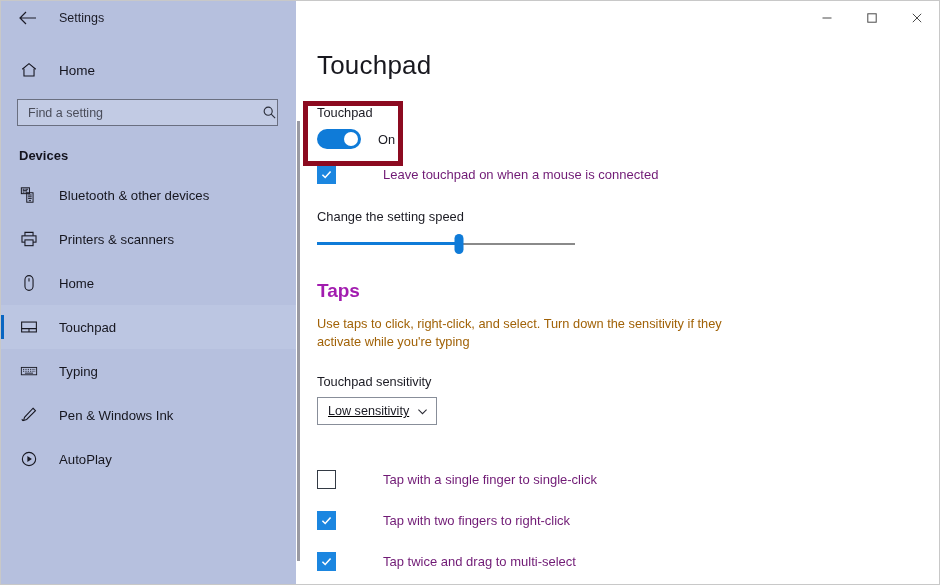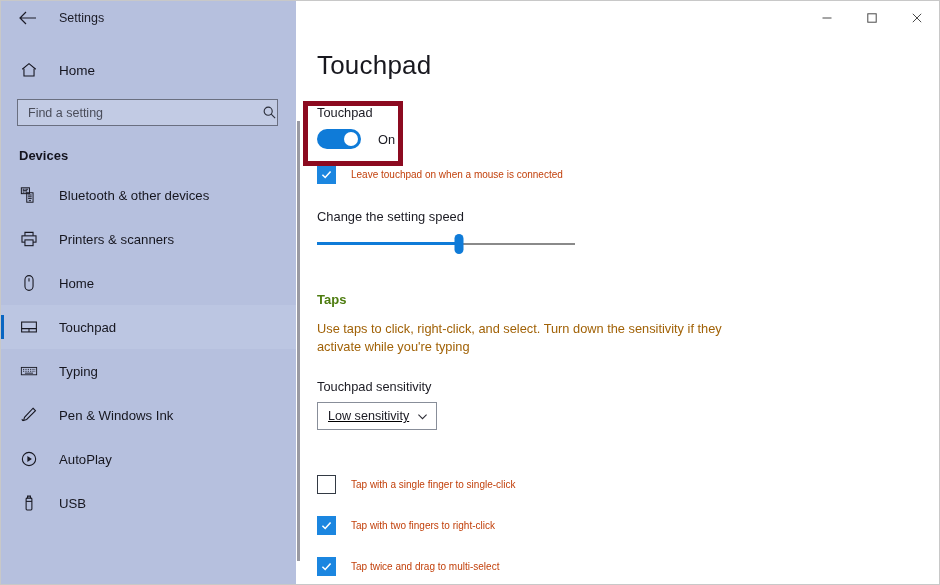--- a/index.html
+++ b/index.html
@@ -195,21 +195,21 @@
     border: 1px solid #333a44;
     background: #ffffff;
     display: flex; align-items: center; justify-content: center;
   }
   .cbox.checked {
     background: #1b86e0;
     border-color: #1b86e0;
   }
   .cbox.checked svg { display: block; }
   .cbox:not(.checked) svg { display: none; }
-  .cb-label { font-size: 10px; color: #c2410c; }
+  .cb-label { font-size: 13px; color: #701a75; margin-left: 32px; }
 
   .slider-label {
     margin-top: 25px;
     font-size: 12.9px;
     color: #1b1b23;
   }
   .slider {
     position: relative;
     width: 258px;
     height: 22px;
@@ -231,23 +231,23 @@
   .slider .thumb {
     position: absolute;
     top: 1px;
     width: 9px; height: 20px;
     border-radius: 5px;
     background: #0f7bd8;
     transform: translateX(-4.5px);
   }
 
   .section-title {
-    margin-top: 37px;
-    font-size: 13px;
-    color: #4d7c0f;
+    margin-top: 25px;
+    font-size: 19px;
+    color: #a21caf;
   }
   .section-desc {
     margin-top: 13px;
     font-size: 12.8px;
     color: #a16207;
     line-height: 1.42;
     max-width: 412px;
   }
 
   .field-label {
@@ -408,30 +408,20 @@
       <div class="nav-item">
         <span class="nav-icon">
           <svg width="18" height="18" viewBox="0 0 20 20" fill="none" stroke="currentColor" stroke-width="1.2">
             <circle cx="10" cy="10" r="7.4"></circle>
             <path d="M8.2 6.8 L13.2 10 L8.2 13.2 Z" fill="currentColor" stroke="none"></path>
           </svg>
         </span>
         <span class="nav-label">AutoPlay</span>
       </div>
 
-      <div class="nav-item">
-        <span class="nav-icon">
-          <svg width="18" height="18" viewBox="0 0 20 20" fill="none" stroke="currentColor" stroke-width="1.2">
-            <rect x="6.8" y="4.6" width="6.4" height="13.2" rx="1"></rect>
-            <path d="M8.4 4.6 V2.4 H11.6 V4.6"></path>
-            <path d="M6.8 8.2 H13.2"></path>
-          </svg>
-        </span>
-        <span class="nav-label">USB</span>
-      </div>
 
     </div>
   </div>
 
   <div id="main">
 
     <div class="main-titlebar">
       <div class="win-btn">
         <svg width="12" height="12" viewBox="0 0 12 12" stroke="currentColor" stroke-width="1">
           <path d="M1.5 6 H10.5"></path>

